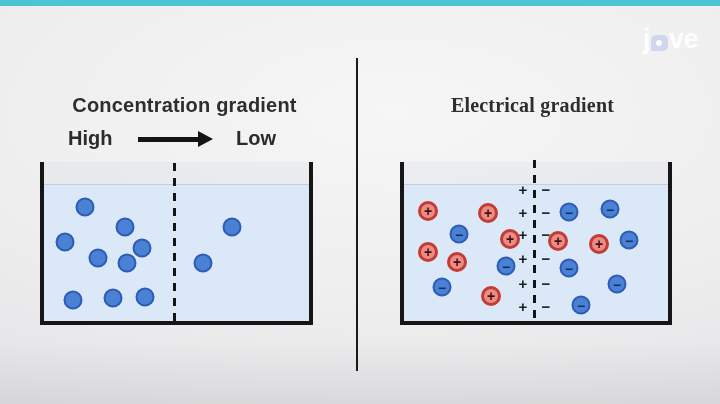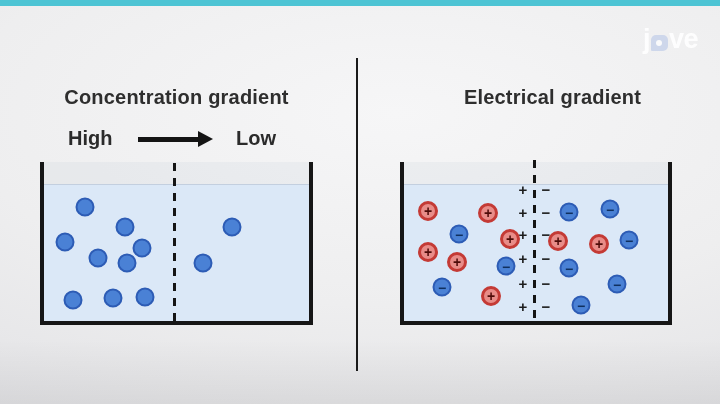--- a/index.html
+++ b/index.html
@@ -13,24 +13,24 @@
   .brand-bar{position:absolute;left:0;top:0;width:720px;height:6px;background:#4dc4d4;}
   
   .logo{position:absolute;right:22px;top:24px;display:flex;align-items:center;
         opacity:.93;font-weight:bold;font-size:27px;color:#ffffff;letter-spacing:-.5px;}
   .logo .bubble{display:inline-block;width:17px;height:16px;margin:6px 1px 0 1px;
         background:#ccd6eb;border-radius:5px 5px 5px 1px;position:relative;}
   .logo .bubble .hole{position:absolute;left:5px;top:5px;width:6px;height:6px;border-radius:50%;background:#fbfbfc;}
   
   .divider{position:absolute;left:356px;top:58px;width:2px;height:313px;background:#1a1a1a;}
   
-  .panel-title{position:absolute;top:86px;width:273px;text-align:center;margin:0;
+  .panel-title{position:absolute;top:86px;width:273px;text-align:center;margin:8px;
         font-size:20px;font-weight:600;color:#2e2e2e;letter-spacing:.2px;}
   #title-left{left:40px;}
-  #title-right{left:416px;}
+  #title-right{left:388px;font-family:Liberation Serif, serif;}
   .hl-label{position:absolute;top:127px;font-size:20px;font-weight:600;color:#2b2b2b;}
   #high-label{left:68px;}
   #low-label{left:236px;}
   
   .arrow{position:absolute;left:138px;top:131px;width:76px;height:16px;}
   .arrow .shaft{position:absolute;left:0;top:6px;width:62px;height:5px;background:#141414;}
   .arrow .head{position:absolute;left:60px;top:0;width:0;height:0;
         border-top:8px solid transparent;border-bottom:8px solid transparent;border-left:15px solid #141414;}
   
   .beaker{position:absolute;top:162px;height:163px;box-sizing:border-box;

